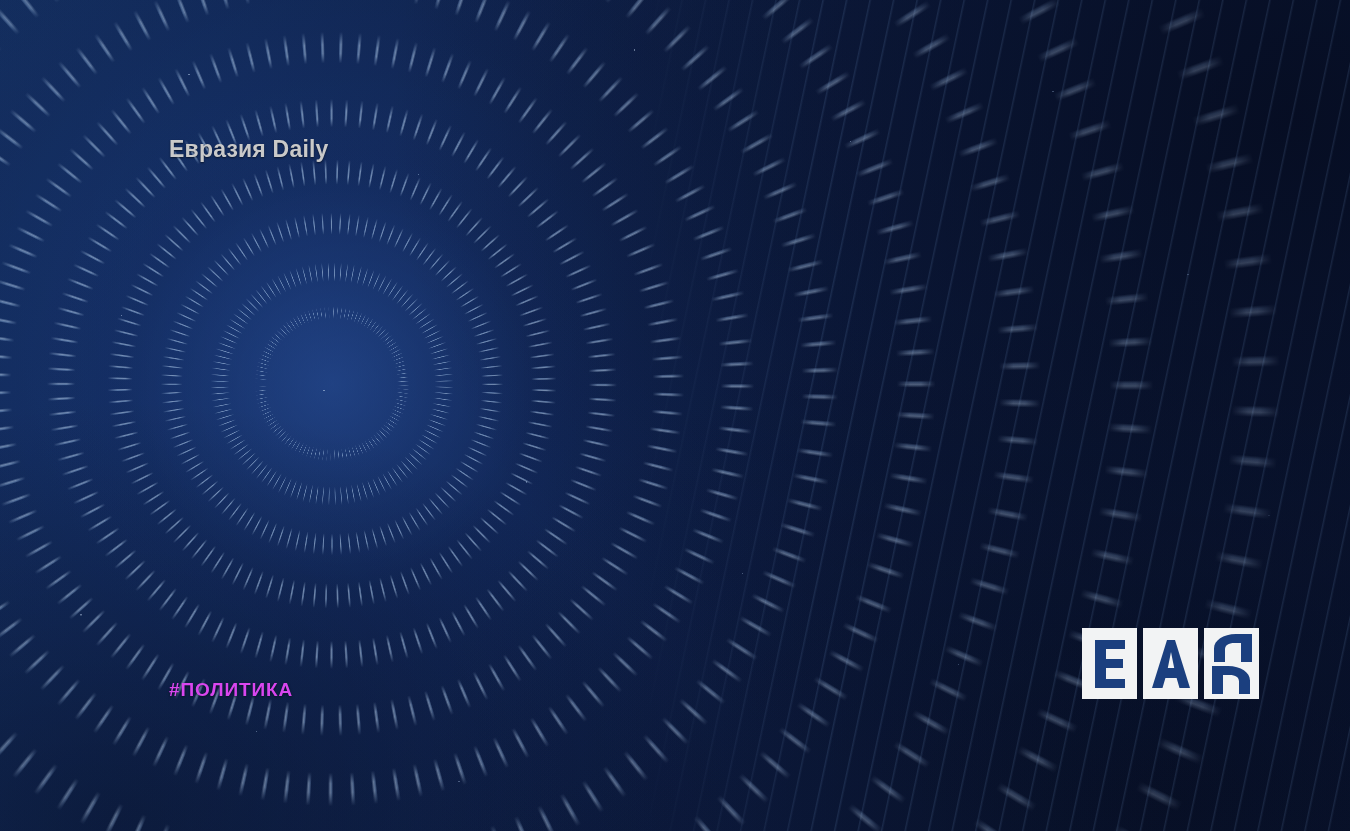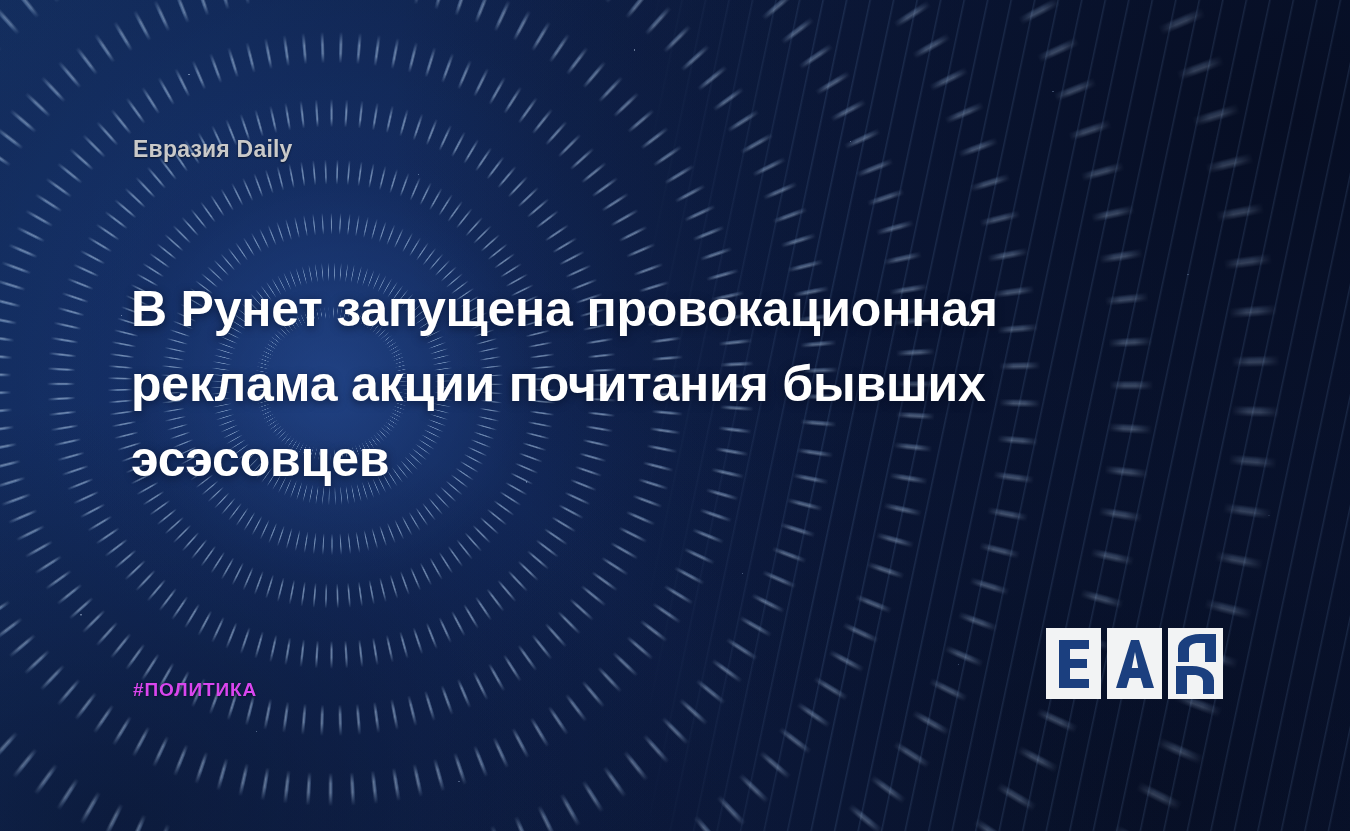--- a/index.html
+++ b/index.html
@@ -150,21 +150,21 @@
         rgba(120,168,232,0.00) 0px,
         rgba(120,168,232,0.00) 9px,
         rgba(132,178,238,0.30) 10px,
         rgba(120,168,232,0.00) 12px,
         rgba(120,168,232,0.00) 23px);
     -webkit-mask:linear-gradient(90deg, transparent 0%, #000 25%, #000 100%);
             mask:linear-gradient(90deg, transparent 0%, #000 25%, #000 100%);
   }
 
   
-  #content { position:absolute; inset:0; }
+  #content { position:absolute; inset:0;margin-left:36px; }
 
   #site-name {
     position:absolute; left:133px; top:136px;
     font-size:23px; font-weight:bold;
     letter-spacing:.2px;
     color:#c9c9c9;
     text-shadow:0 1px 2px rgba(0,0,0,.55);
     white-space:nowrap;
   }
 
@@ -223,21 +223,20 @@
     <div class="trail-ring r12"></div>
   </div>
 
   <div id="bg-speckle" class="bg-layer"></div>
   <div id="bg-rain" class="bg-layer"></div>
 
   <div id="content">
 
     <div id="site-name">Евразия Daily</div>
 
-    <h1 id="headline">В Рунет запущена провокационная реклама акции почитания бывших эсэсовцев</h1>
 
     <div id="category-tag">#ПОЛИТИКА</div>
 
     <div id="logo">
 
       <div class="logo-tile">
         <span>
           <svg width="38" height="52" viewBox="0 0 38 52" aria-hidden="true">
             <path class="glyph" d="M4 2 h30 v9 H15 v10 h17 v9 H15 v11 h19 v9 H4 Z"></path>
           </svg>

